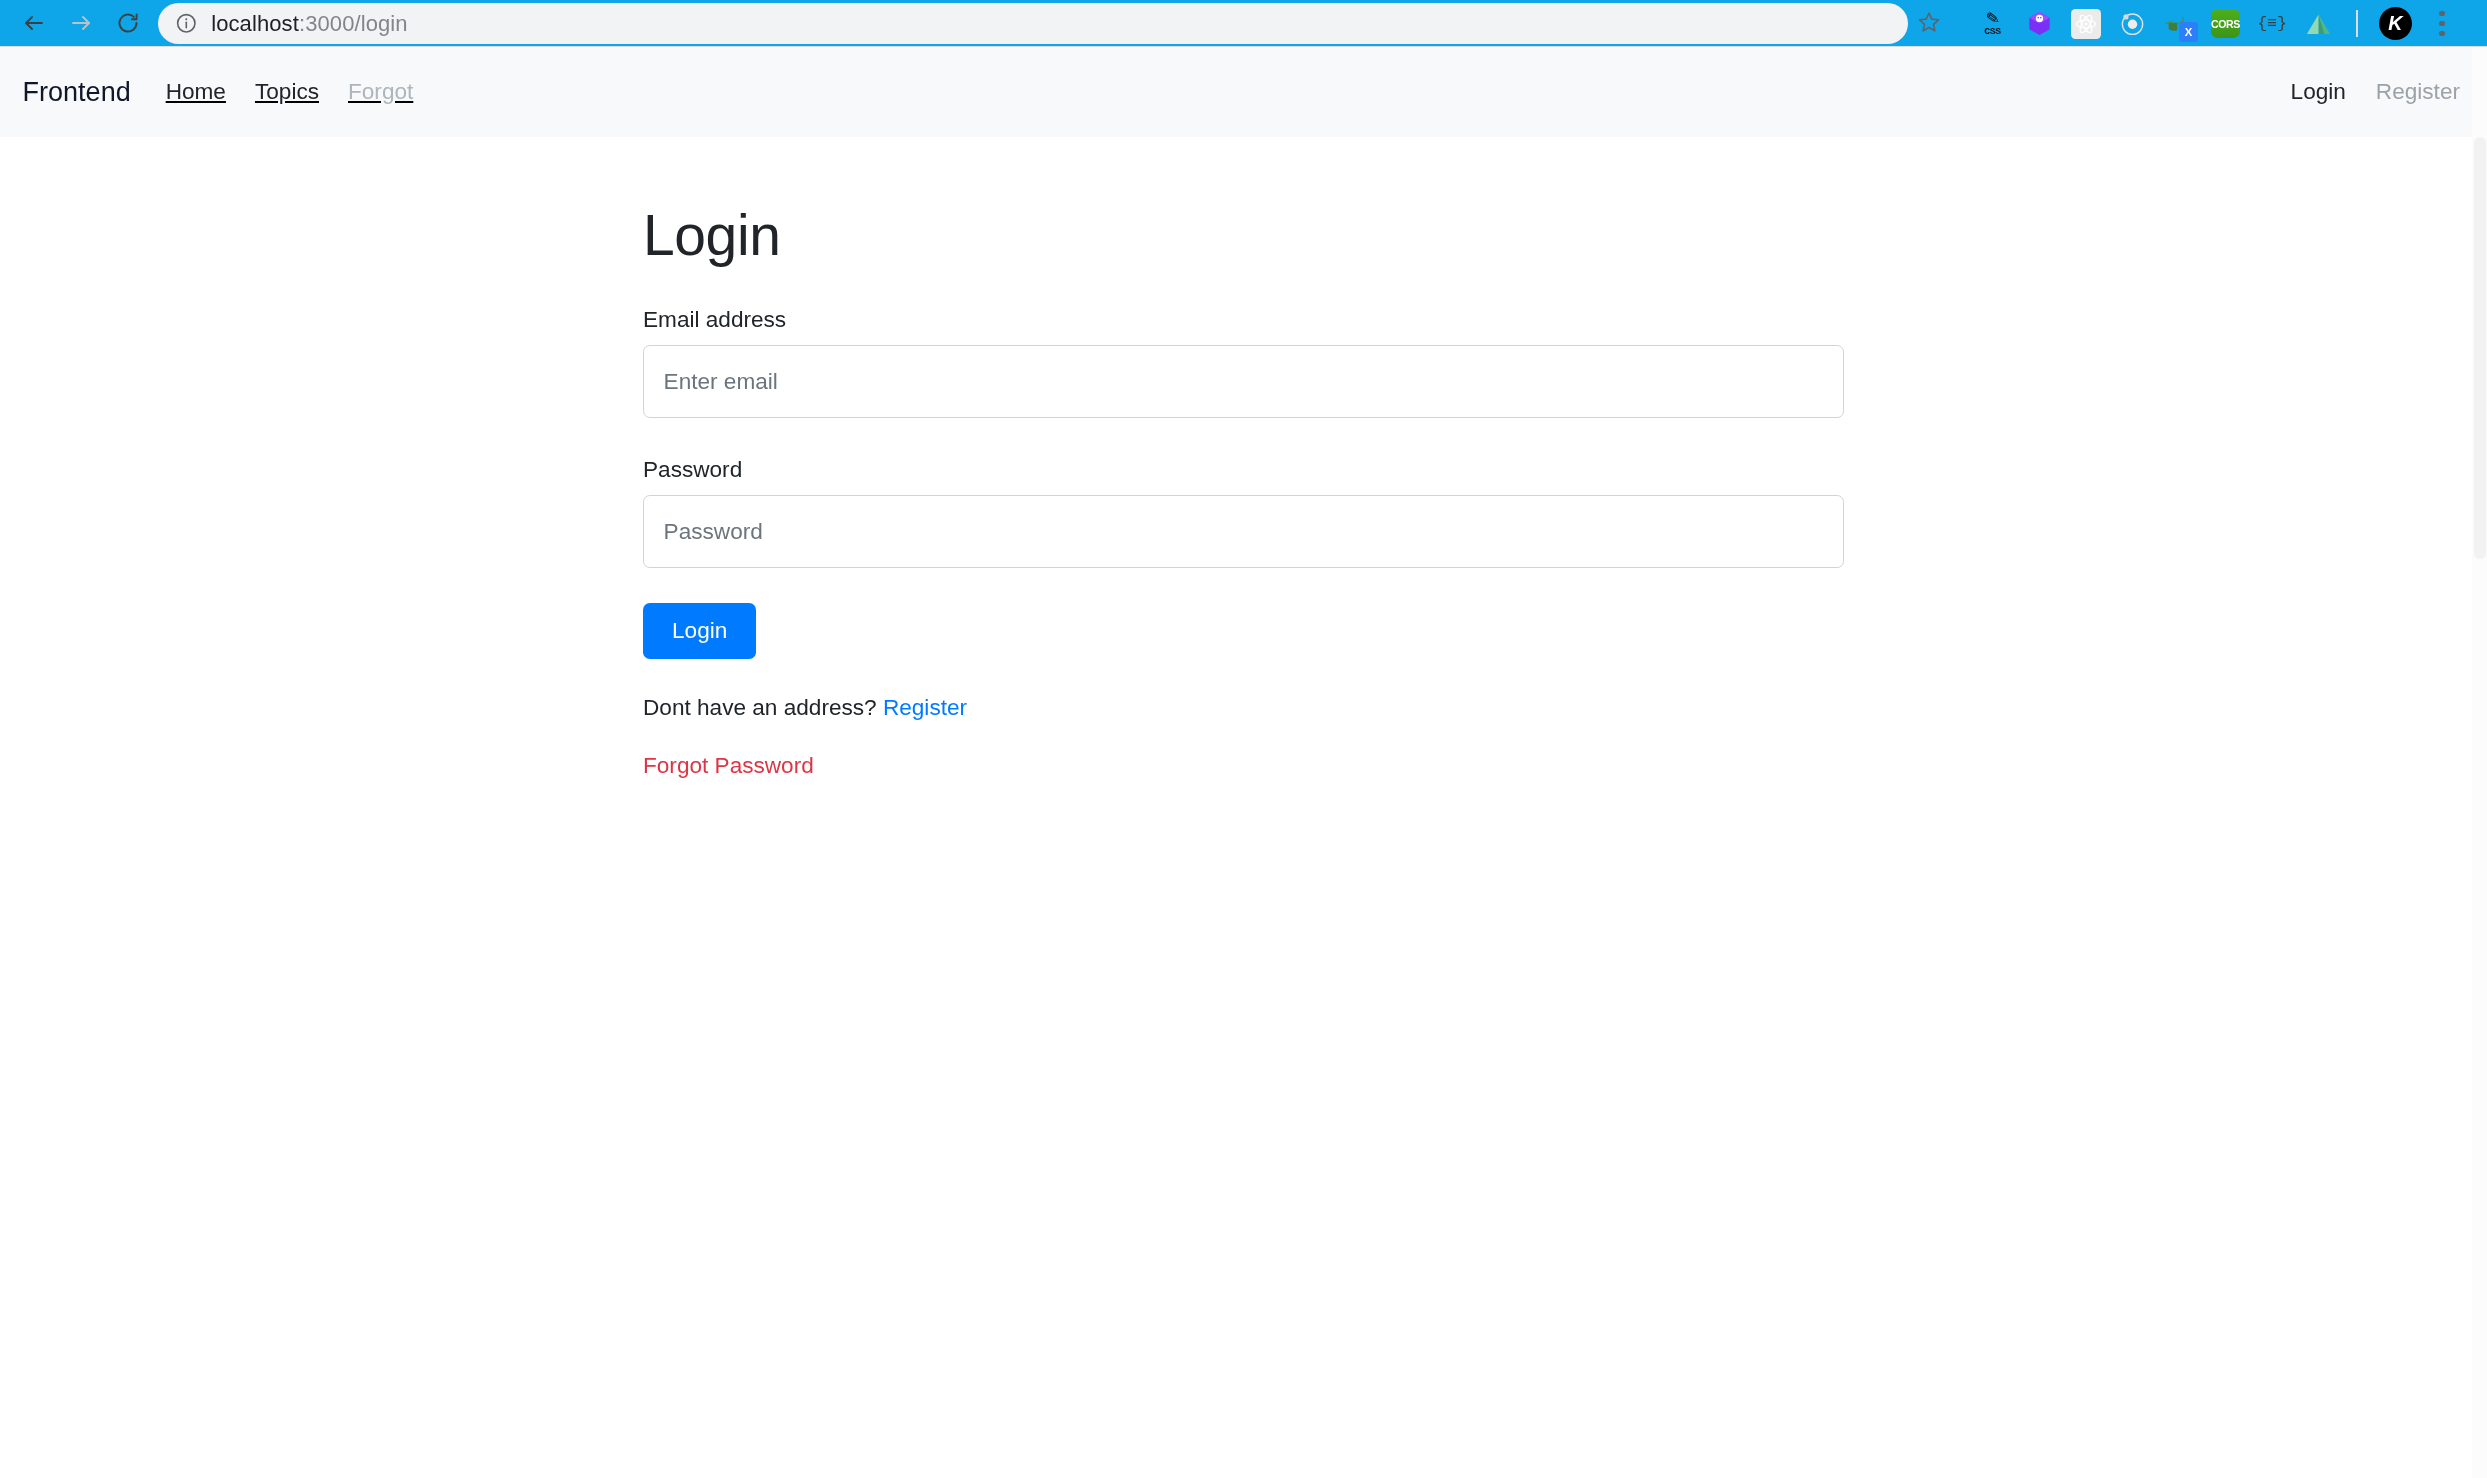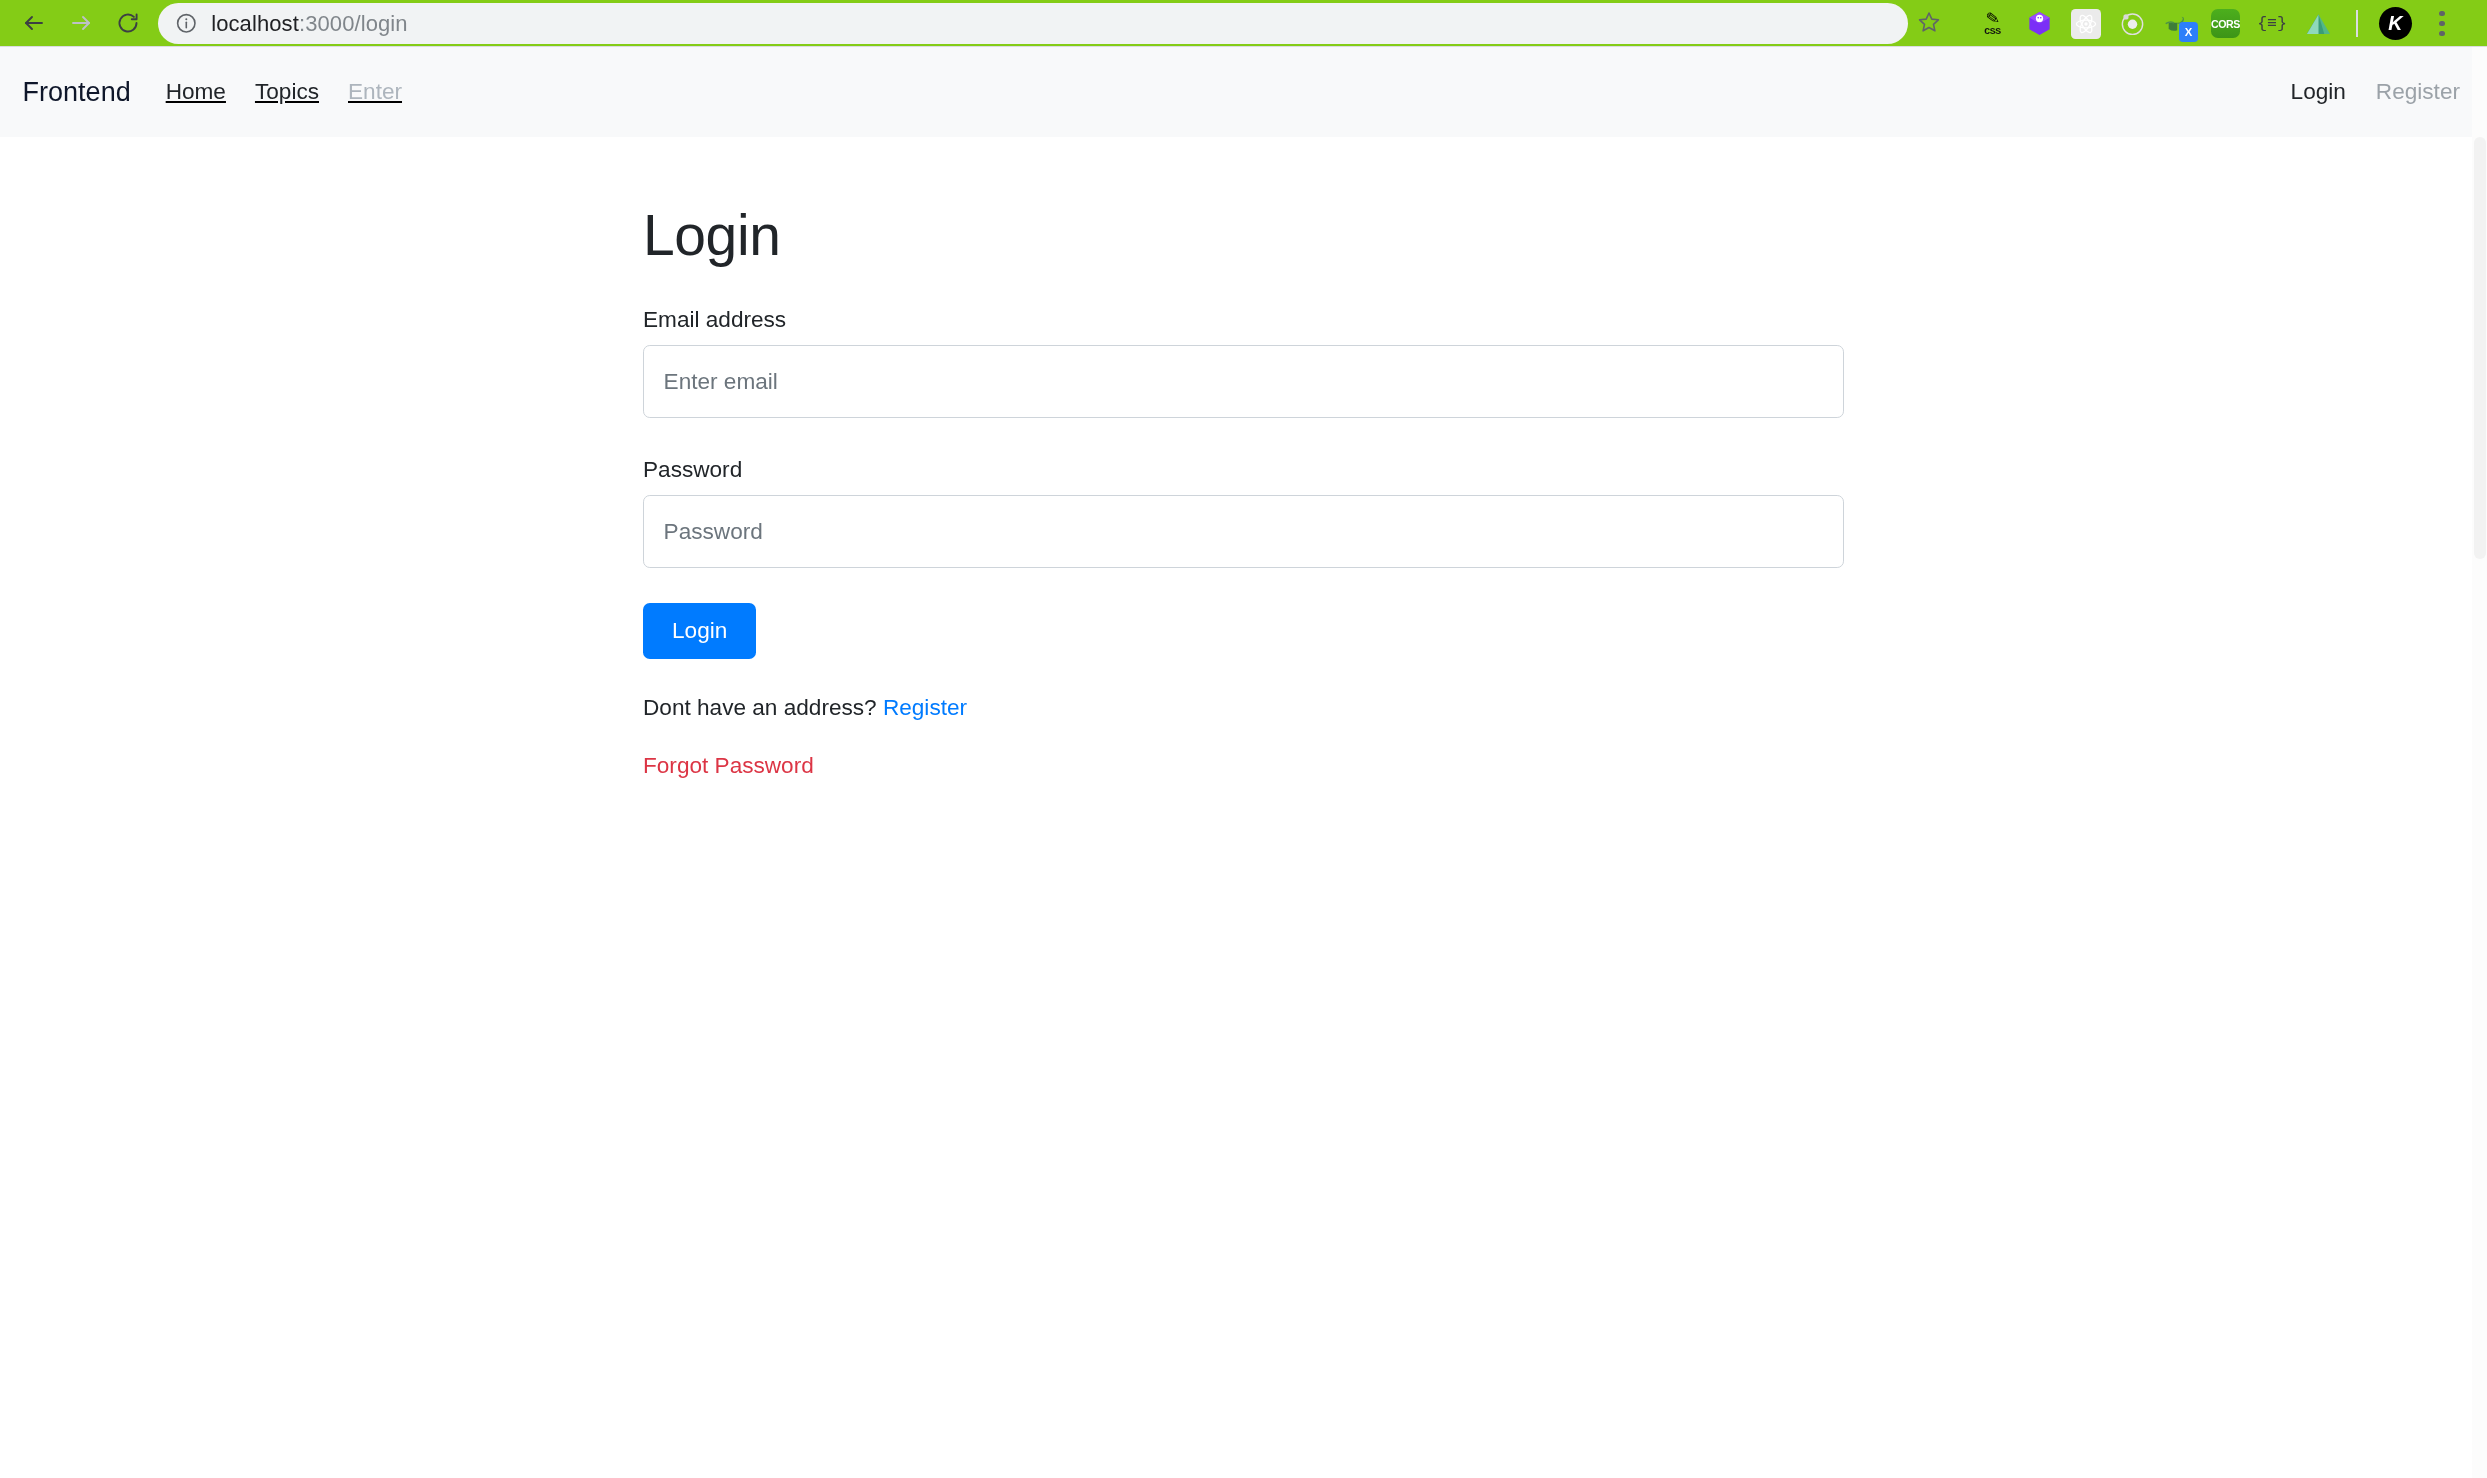--- a/index.html
+++ b/index.html
@@ -9,21 +9,21 @@
     background: #ffffff;
     font-family: "Liberation Sans", sans-serif;
     overflow: hidden;
   }
 
   
   .browser-chrome {
     position: relative;
     width: 2487px;
     height: 47px;
-    background: #84cc16;
+    background: #0ea5e9;
     border-bottom: 1.5px solid #dadce0;
     display: flex;
     align-items: center;
   }
   .nav-btns {
     display: flex;
     align-items: center;
     gap: 0px;
     padding-left: 10.6px;
   }
@@ -420,21 +420,21 @@
       <i></i>
     </div>
   </div>
 </div>
 
 <div class="site-navbar">
   <div class="brand">Frontend</div>
   <div class="nav-links">
     <span class="nav-link">Home</span>
     <span class="nav-link">Topics</span>
-    <span class="nav-link muted">Enter</span>
+    <span class="nav-link muted">Forgot</span>
   </div>
   <div class="nav-right">
     <span class="nav-link">Login</span>
     <span class="nav-link reg">Register</span>
   </div>
 </div>
 
 <div class="page-body">
   <div class="form-wrap">
 

